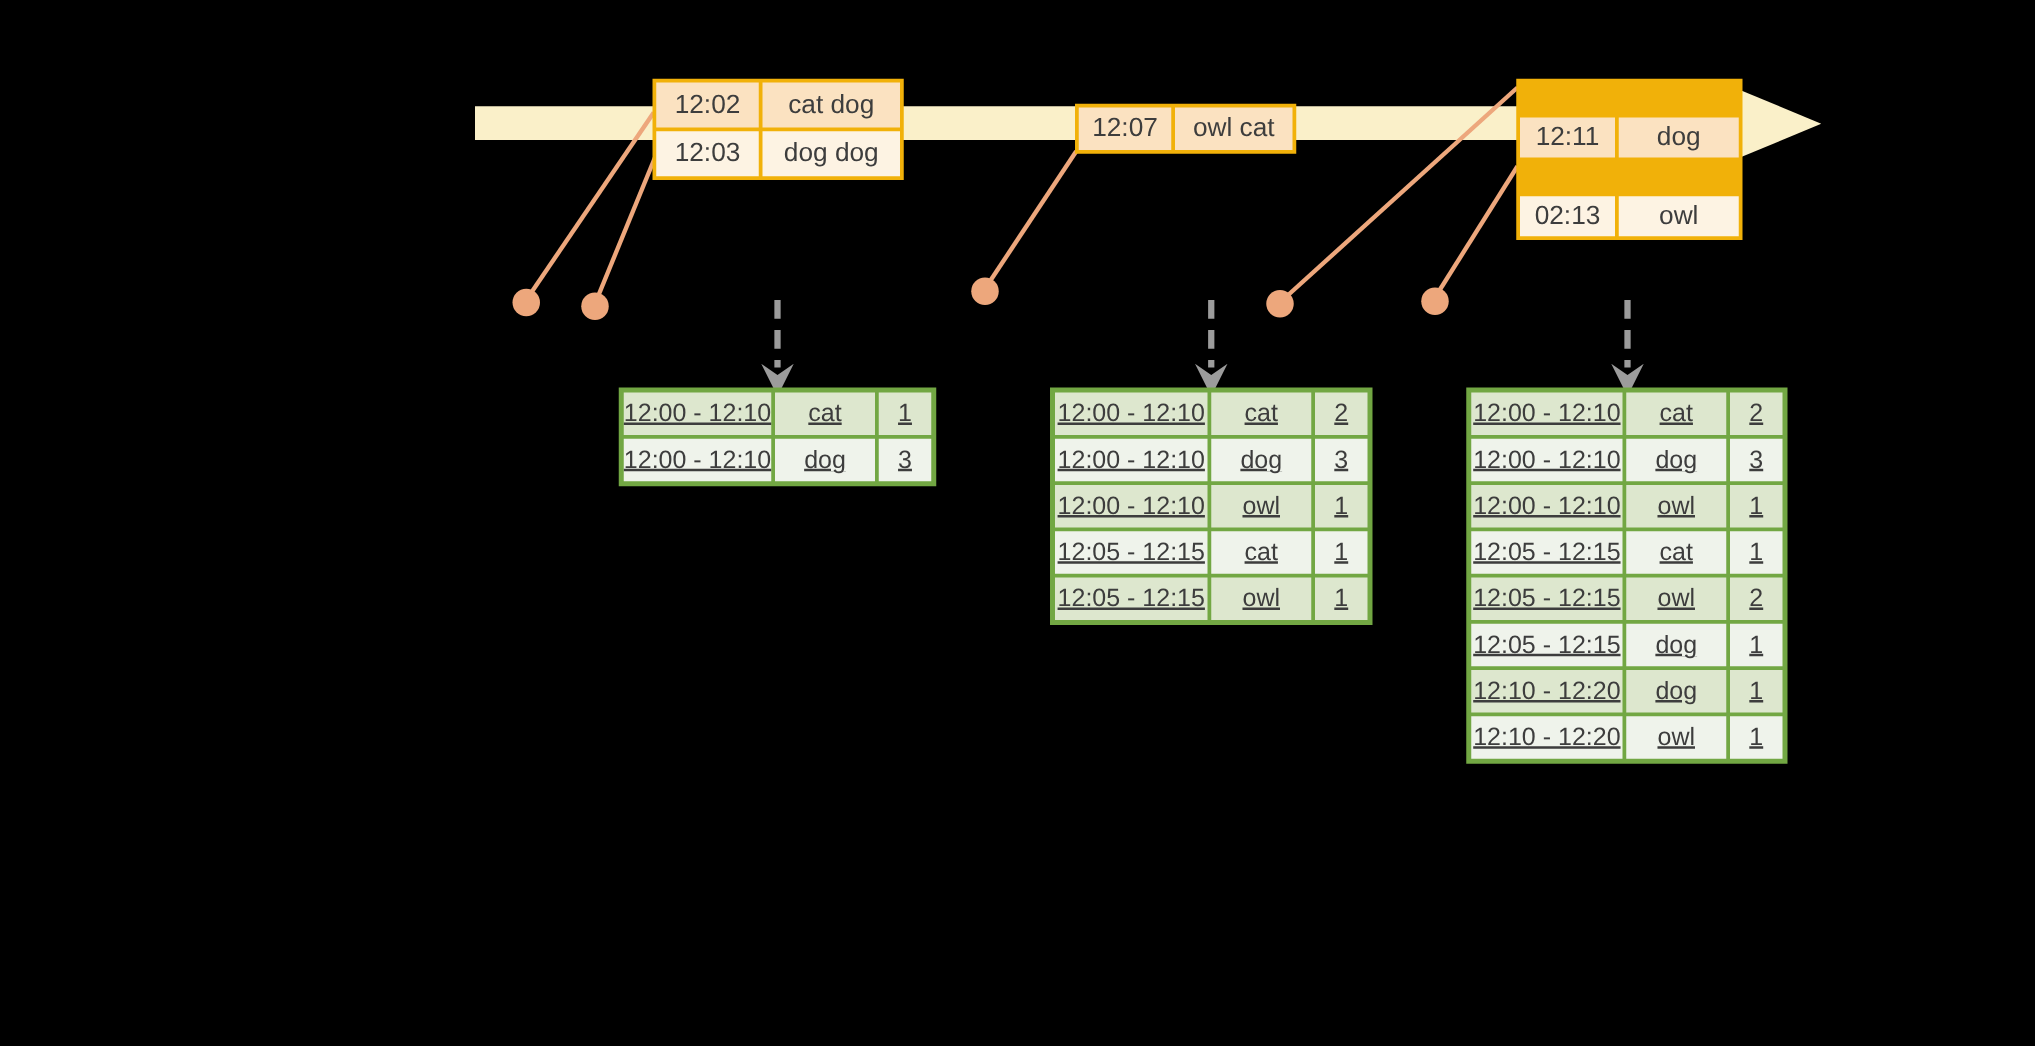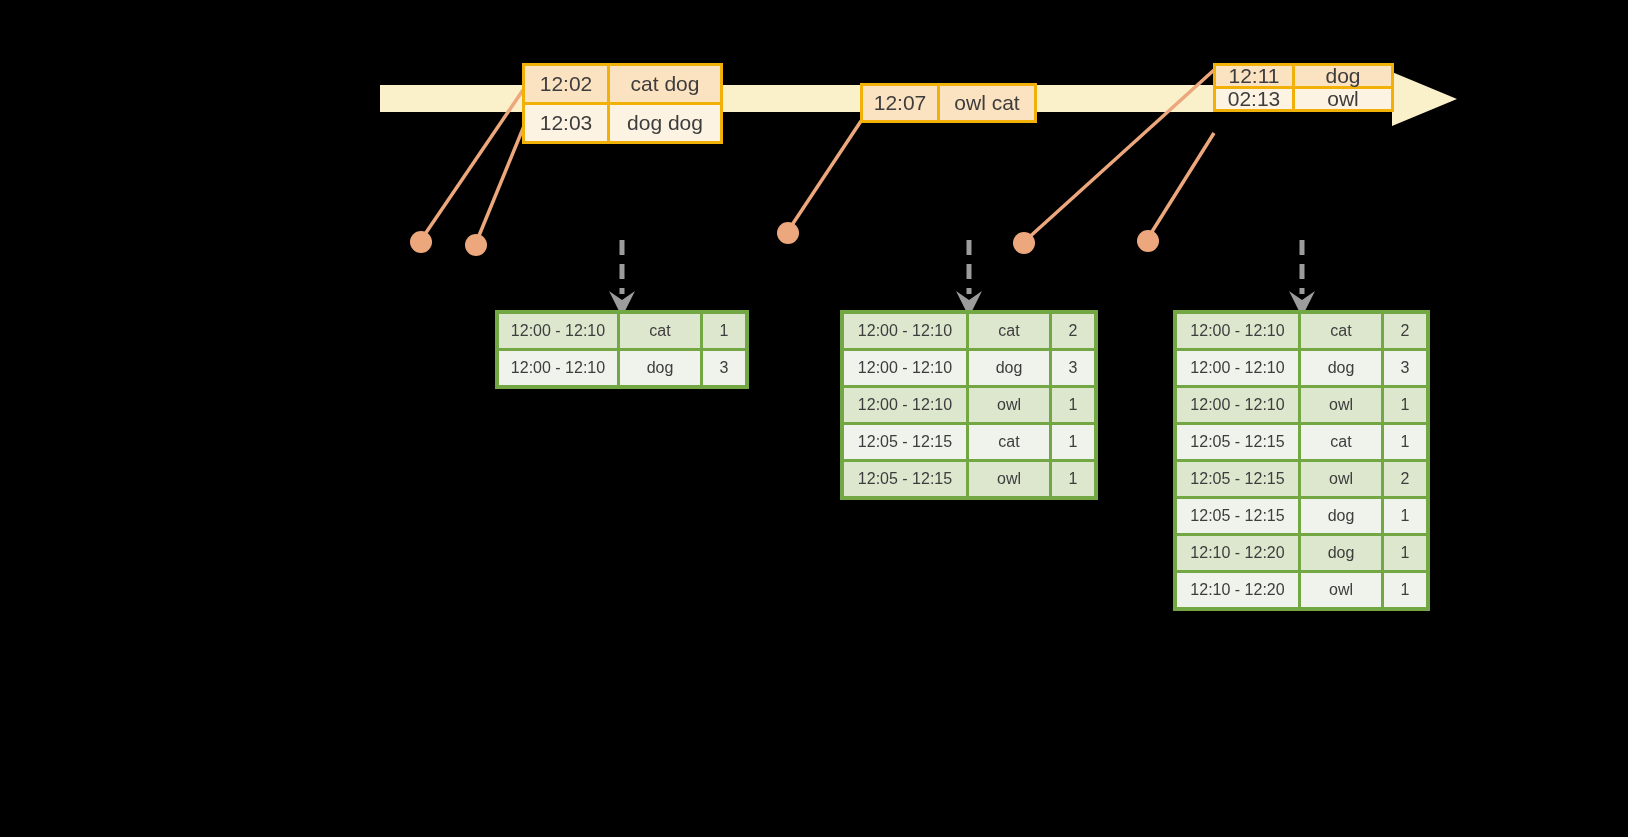--- a/index.html
+++ b/index.html
@@ -31,26 +31,26 @@
   
   .etable{position:absolute;z-index:3;background:var(--event-border);padding:3px;
     display:flex;flex-direction:column;gap:3px;box-sizing:border-box;}
   .erow{display:flex;gap:3px;}
   .ecell{display:flex;align-items:center;justify-content:center;font-size:21px;}
   .erow:nth-child(odd) .ecell{background:var(--event-row-odd-bg);}
   .erow:nth-child(even) .ecell{background:var(--event-row-even-bg);}
   .ecell.words{flex:1;}
   #et0{left:522px;top:63px;width:201px;} #et0 .erow{height:36px;} #et0 .ecell.time{width:82px;}
   #et1{left:860px;top:83px;width:177px;} #et1 .erow{height:34px;} #et1 .ecell.time{width:74px;}
-  #et2{left:1213px;top:63px;width:181px;} #et2 .erow{height:20px;} #et2 .ecell.time{width:76px;}
+  #et2{left:1213px;top:63px;width:181px;} #et2 .erow{height:32px;margin-top:28px;} #et2 .ecell.time{width:76px;}
   
   .rtable{position:absolute;z-index:3;background:var(--result-border);padding:4px;
     display:flex;flex-direction:column;gap:3px;box-sizing:border-box;}
   .rrow{display:flex;gap:3px;height:34px;}
-  .rcell{display:flex;align-items:center;justify-content:center;font-size:16px;}
+  .rcell{display:flex;align-items:center;justify-content:center;font-size:20px;text-decoration:underline;}
   .rrow:nth-child(odd) .rcell{background:var(--result-row-odd-bg);}
   .rrow:nth-child(even) .rcell{background:var(--result-row-even-bg);}
   .rcell.window{flex:1;}
   .rcell.word{width:80px;}
   .rcell.count{width:42px;}
   #rt0{left:495px;top:310px;width:254px;}
   #rt1{left:840px;top:310px;width:258px;}
   #rt2{left:1173px;top:310px;width:257px;}
 </style>
 </head>

